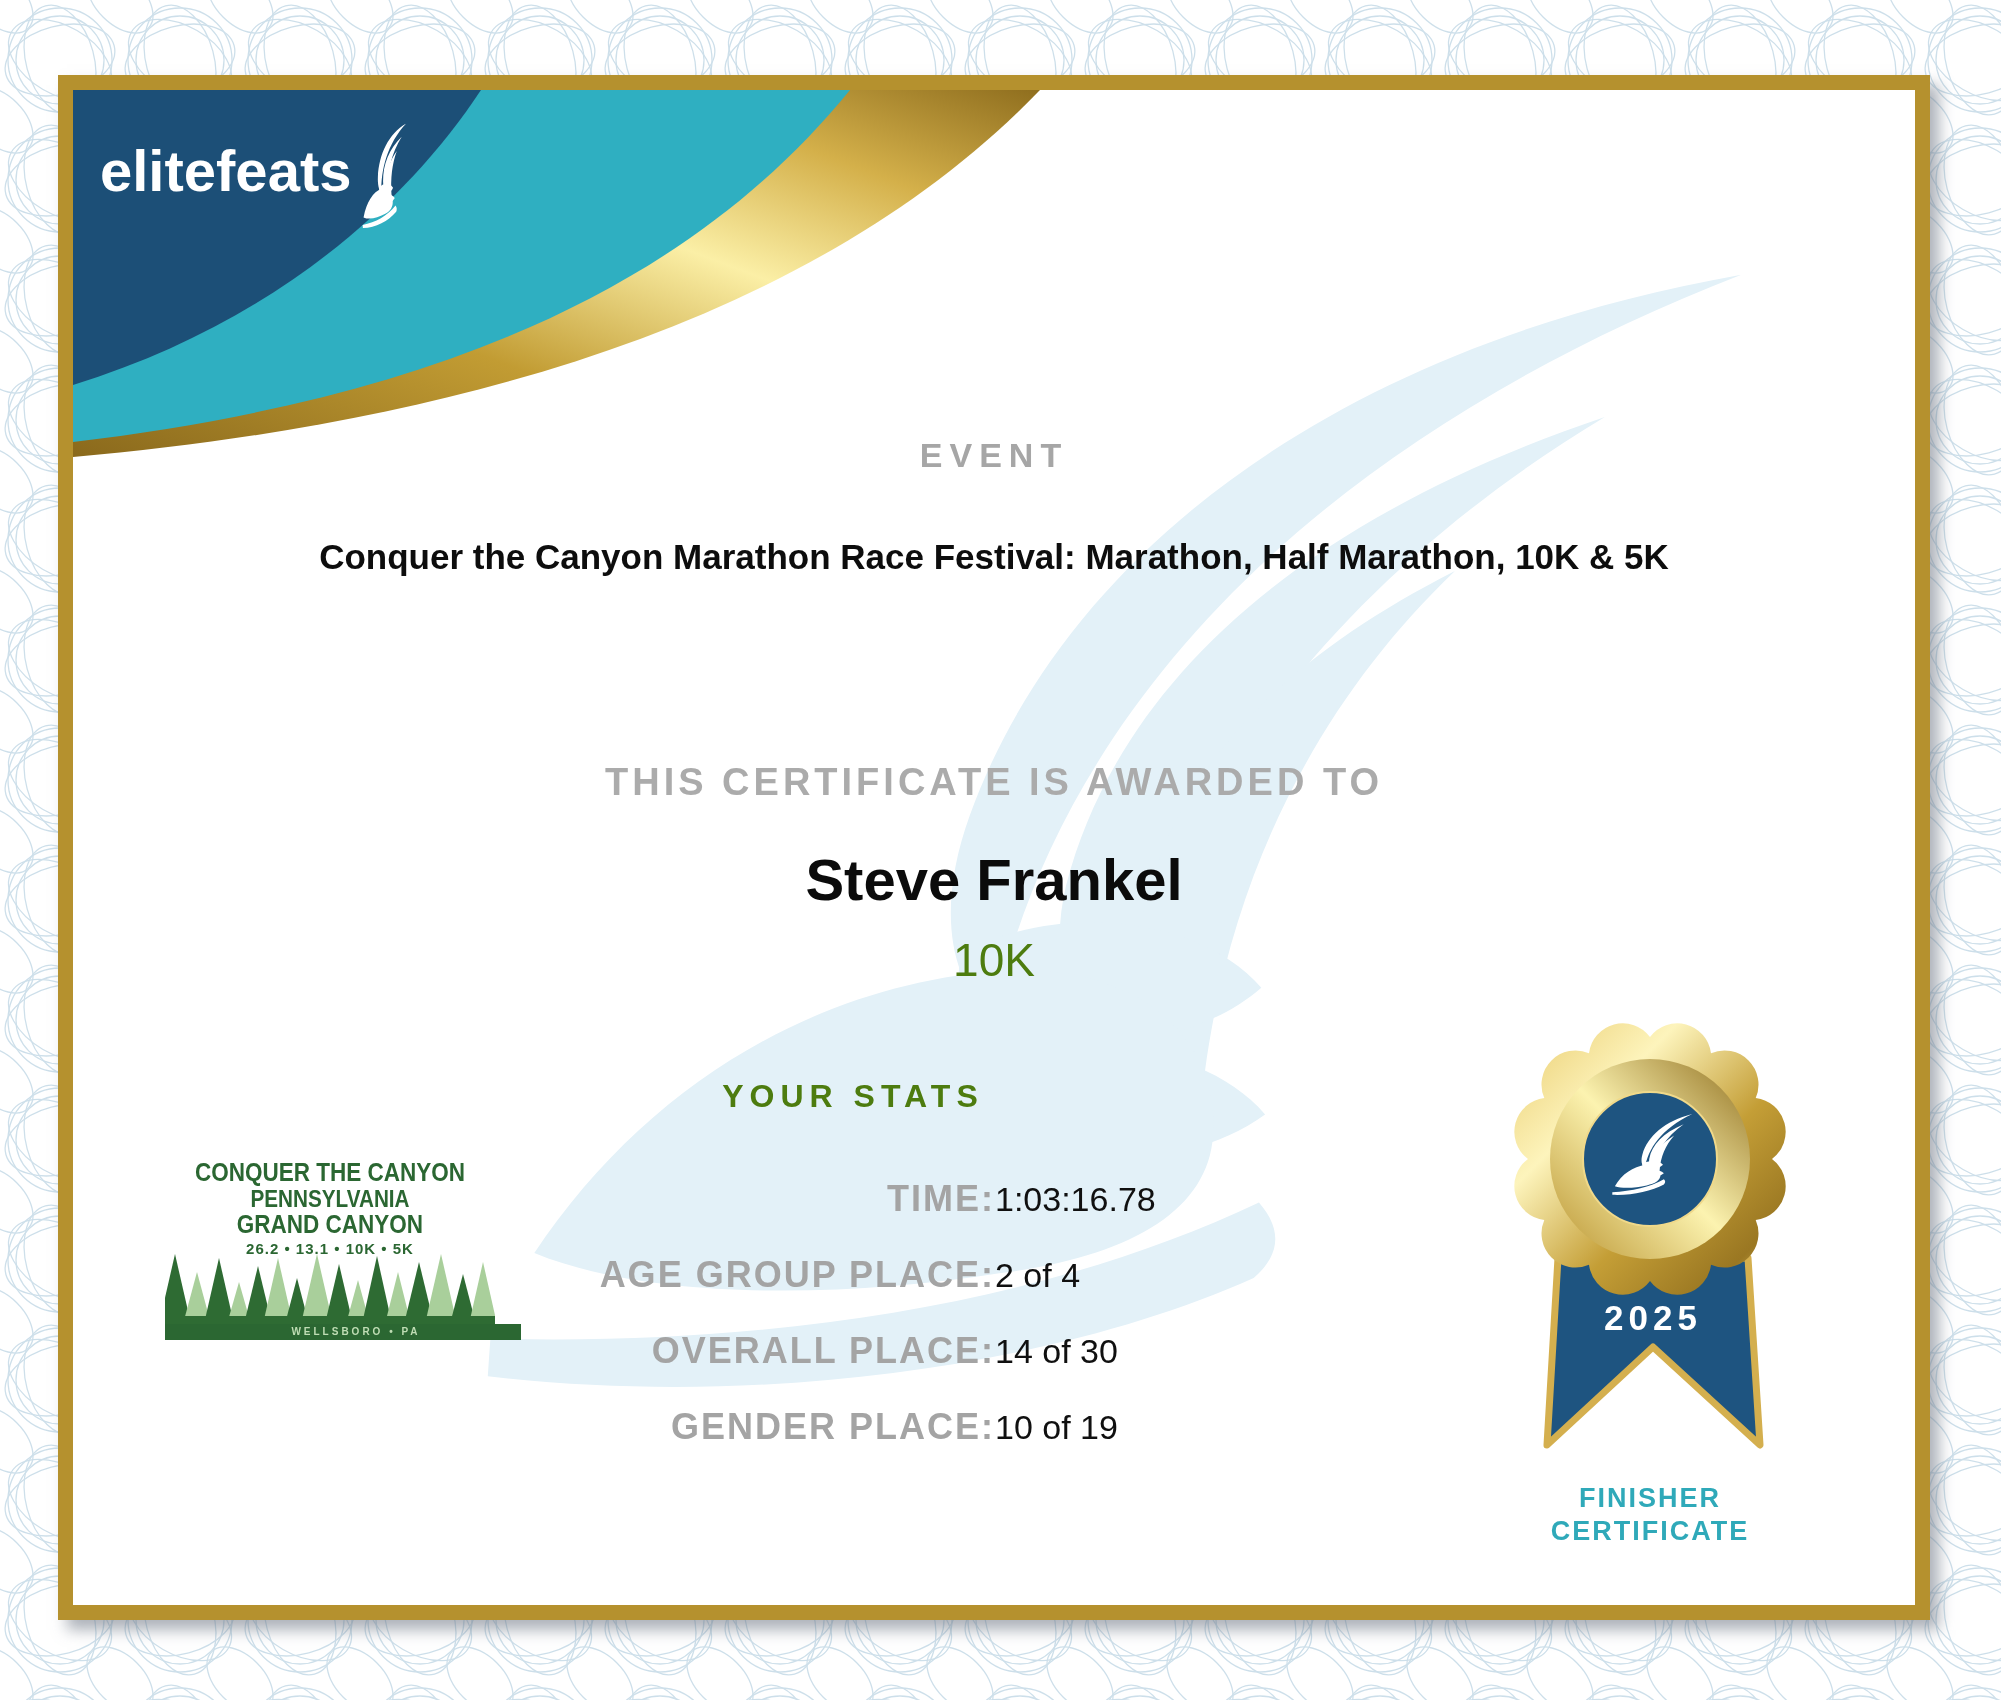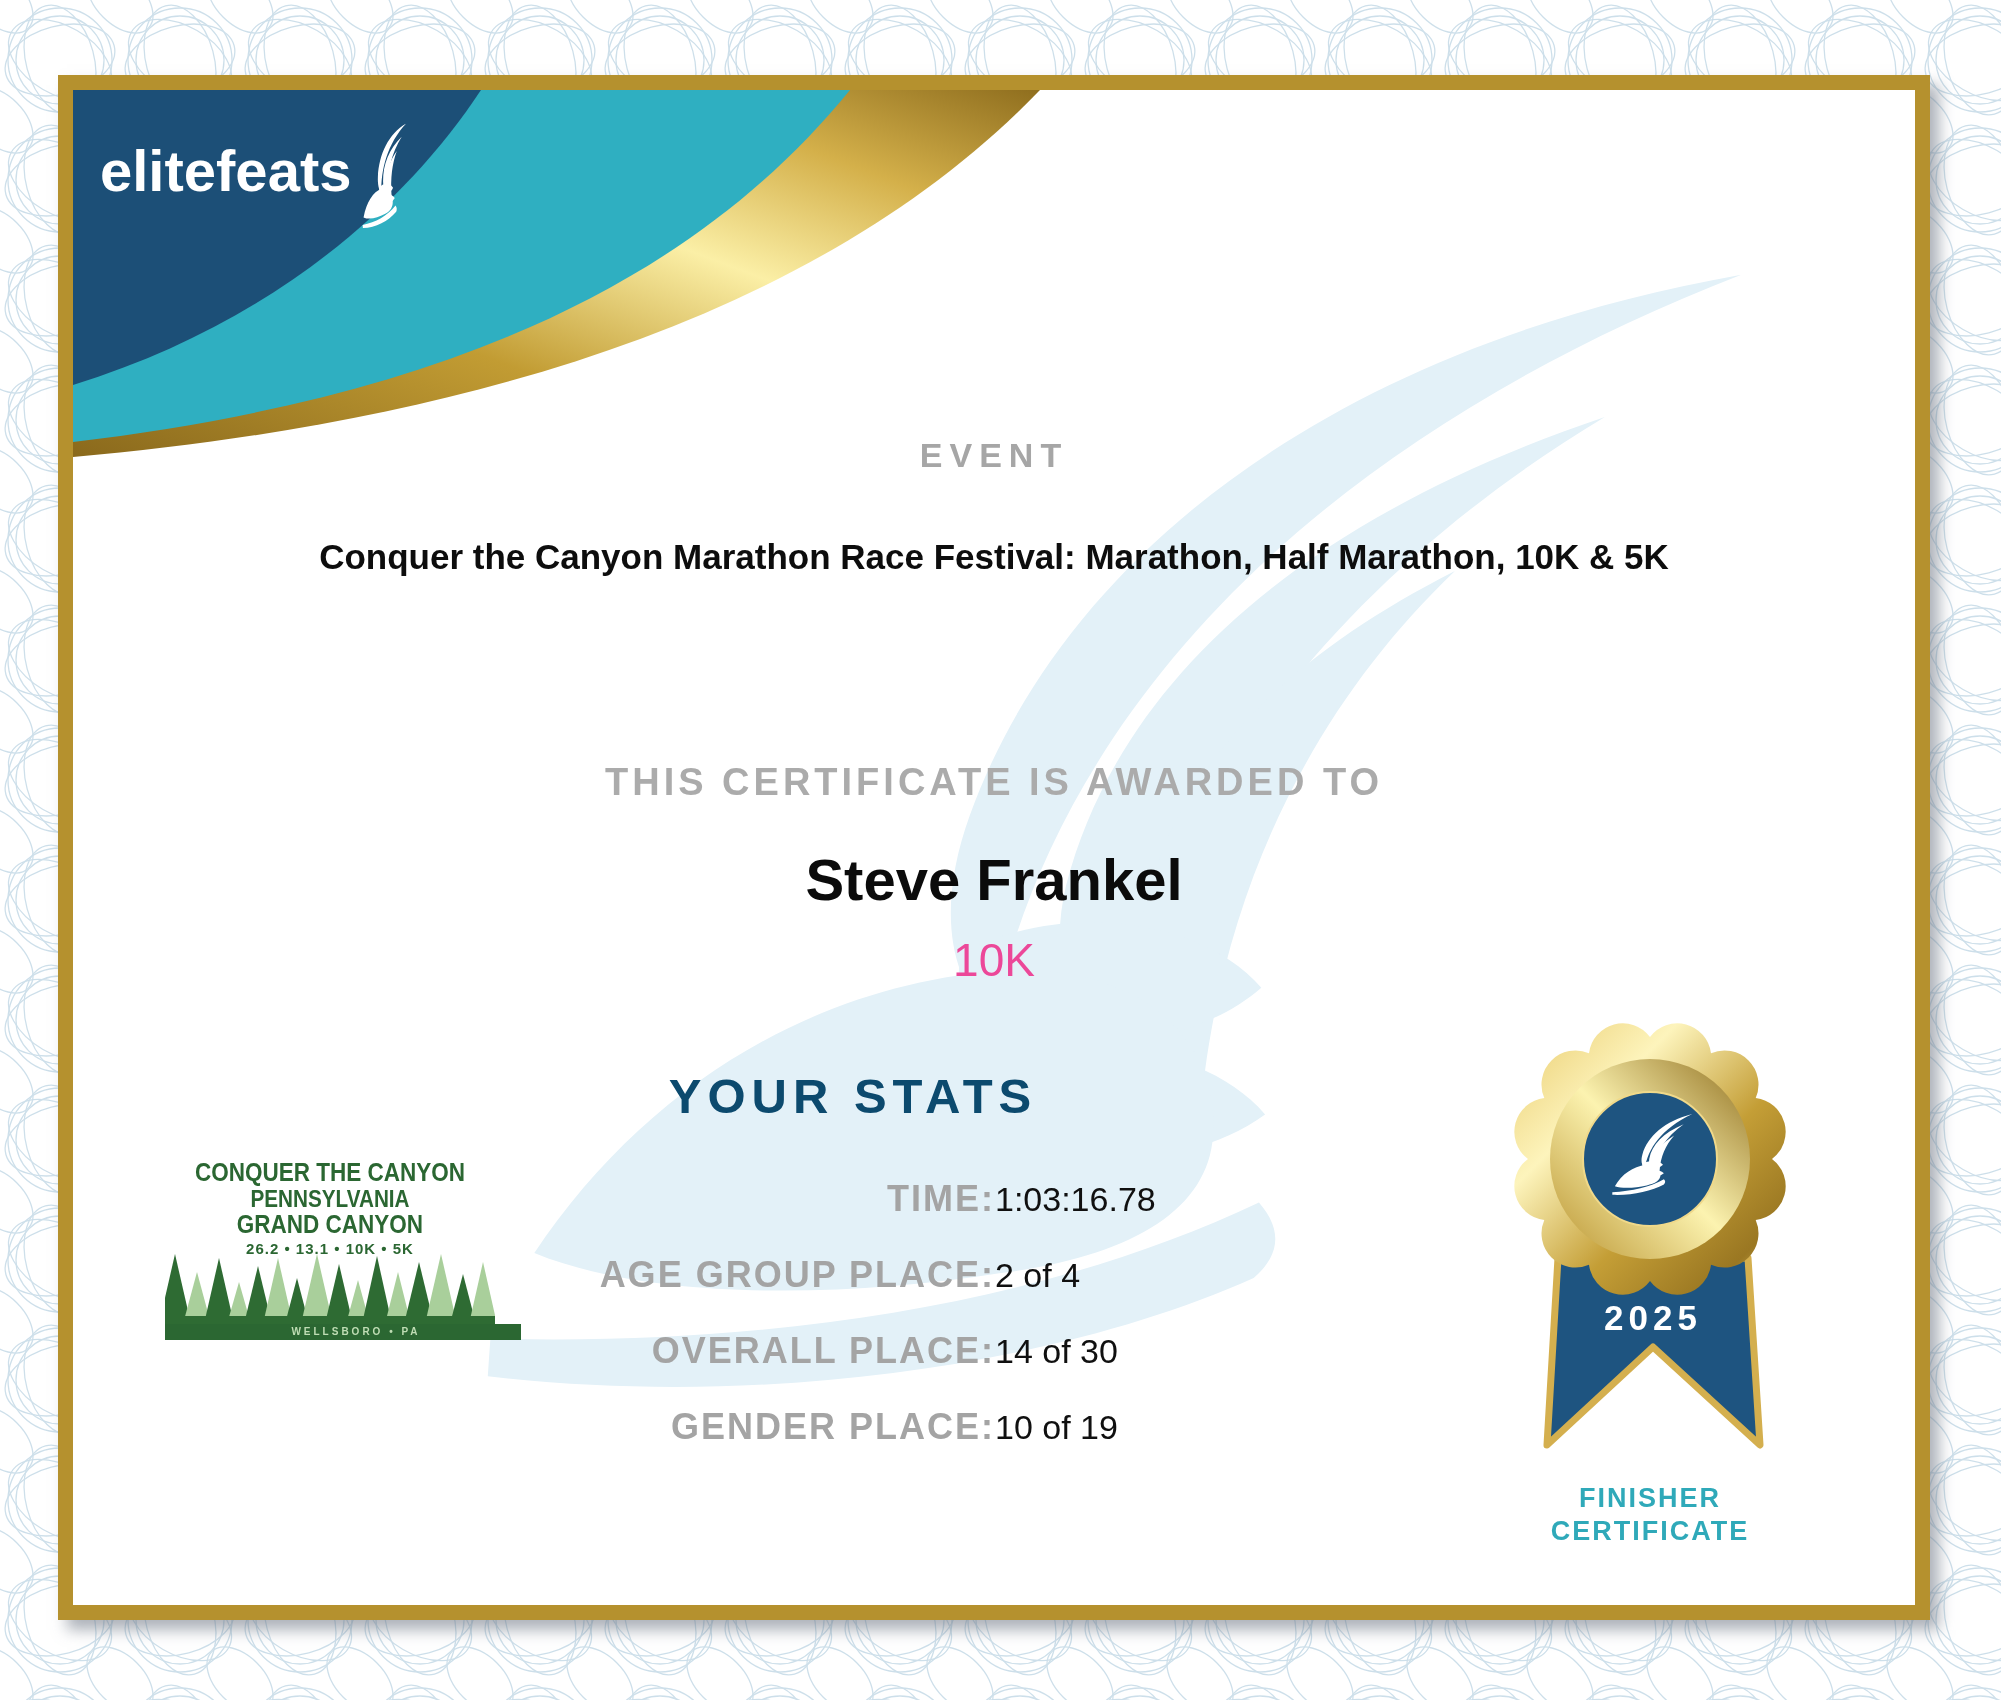--- a/index.html
+++ b/index.html
@@ -13,23 +13,23 @@
   .watermark{position:absolute;left:389px;top:141px;transform:rotate(4deg);}
   .swoosh{position:absolute;left:0;top:0;}
   .brand{position:absolute;left:27px;top:52px;display:flex;align-items:flex-start;color:#fff;}
   .brand-text{font-size:58px;font-weight:bold;letter-spacing:0px;line-height:1;}
   .brand-foot{margin-left:4px;margin-top:-16px;transform:rotate(-6deg);}
   .ctr{position:absolute;left:0;width:1842px;text-align:center;}
   .event-label{top:346px;font-size:34px;font-weight:bold;letter-spacing:7px;color:#A6A6A6;}
   .event-name{top:446px;font-size:35px;font-weight:bold;color:#0d0d0d;line-height:42px;}
   .awarded{top:669px;font-size:38px;font-weight:bold;letter-spacing:4px;color:#ABABAB;line-height:46px;}
   .recipient{top:755px;font-size:58px;font-weight:bold;color:#0b0b0b;line-height:70px;}
-  .distance{top:843px;font-size:46px;color:#ec4899;line-height:54px;}
+  .distance{top:843px;font-size:46px;color:#4d7c0f;line-height:54px;}
   .your-stats{position:absolute;left:480px;width:600px;top:984px;text-align:center;
-              font-size:49px;font-weight:bold;letter-spacing:6px;color:#0c4a6e;line-height:44px;}
+              font-size:32px;font-weight:bold;letter-spacing:6px;color:#4d7c0f;line-height:44px;}
   .stats{position:absolute;left:300px;top:1087px;width:1100px;}
   .stat-row{display:flex;align-items:center;line-height:44px;margin-bottom:32px;}
   .stat-label{width:622px;text-align:right;font-size:36px;font-weight:bold;
               letter-spacing:2px;color:#A4A4A4;}
   .stat-value{font-size:34px;font-weight:normal;color:#101010;}
   .racelogo{position:absolute;left:92px;top:1060px;width:330px;height:190px;background:#fff;}
   .rl-line{position:absolute;left:0;width:330px;text-align:center;color:#2B6732;font-weight:bold;}
   .rl1{top:8px;font-size:25px;transform:scaleX(.9);}
   .rl2{top:36px;font-size:23px;transform:scaleX(.9);}
   .rl3{top:60px;font-size:25px;transform:scaleX(.9);}

